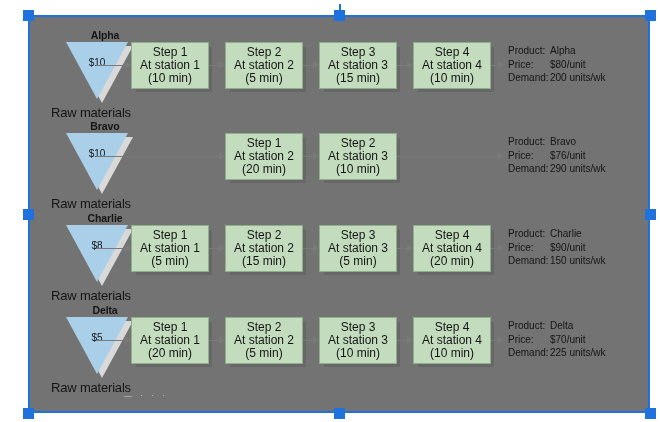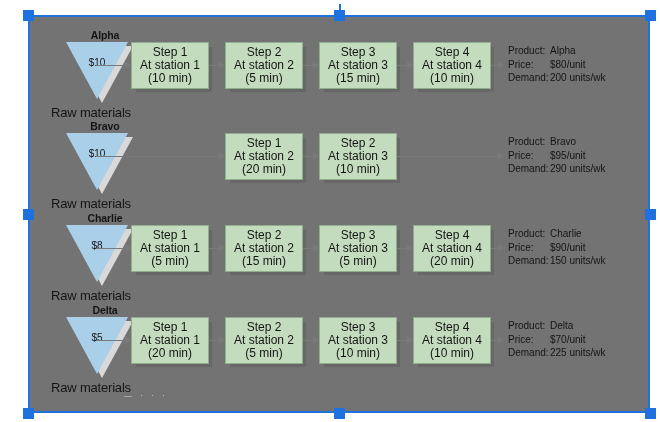--- a/index.html
+++ b/index.html
@@ -223,21 +223,21 @@
       <div class="arrowhead" style="left: 283px;"></div>
       <div class="conn" style="left: 367px; width: 102px;"></div>
       <div class="arrowhead" style="left: 468px;"></div>
       <div class="out-block">
         <div class="out-line">
           <span class="out-key">Product:</span>
           <span class="out-val">Bravo</span>
         </div>
         <div class="out-line">
           <span class="out-key">Price:</span>
-          <span class="out-val">$95/unit</span>
+          <span class="out-val">$76/unit</span>
         </div>
         <div class="out-line">
           <span class="out-key">Demand:</span>
           <span class="out-val">290 units/wk</span>
         </div>
       </div>
     </div>
     <div class="flow-row row-charlie">
       <div class="product-title">Charlie</div>
       <div class="tri-wrap">

